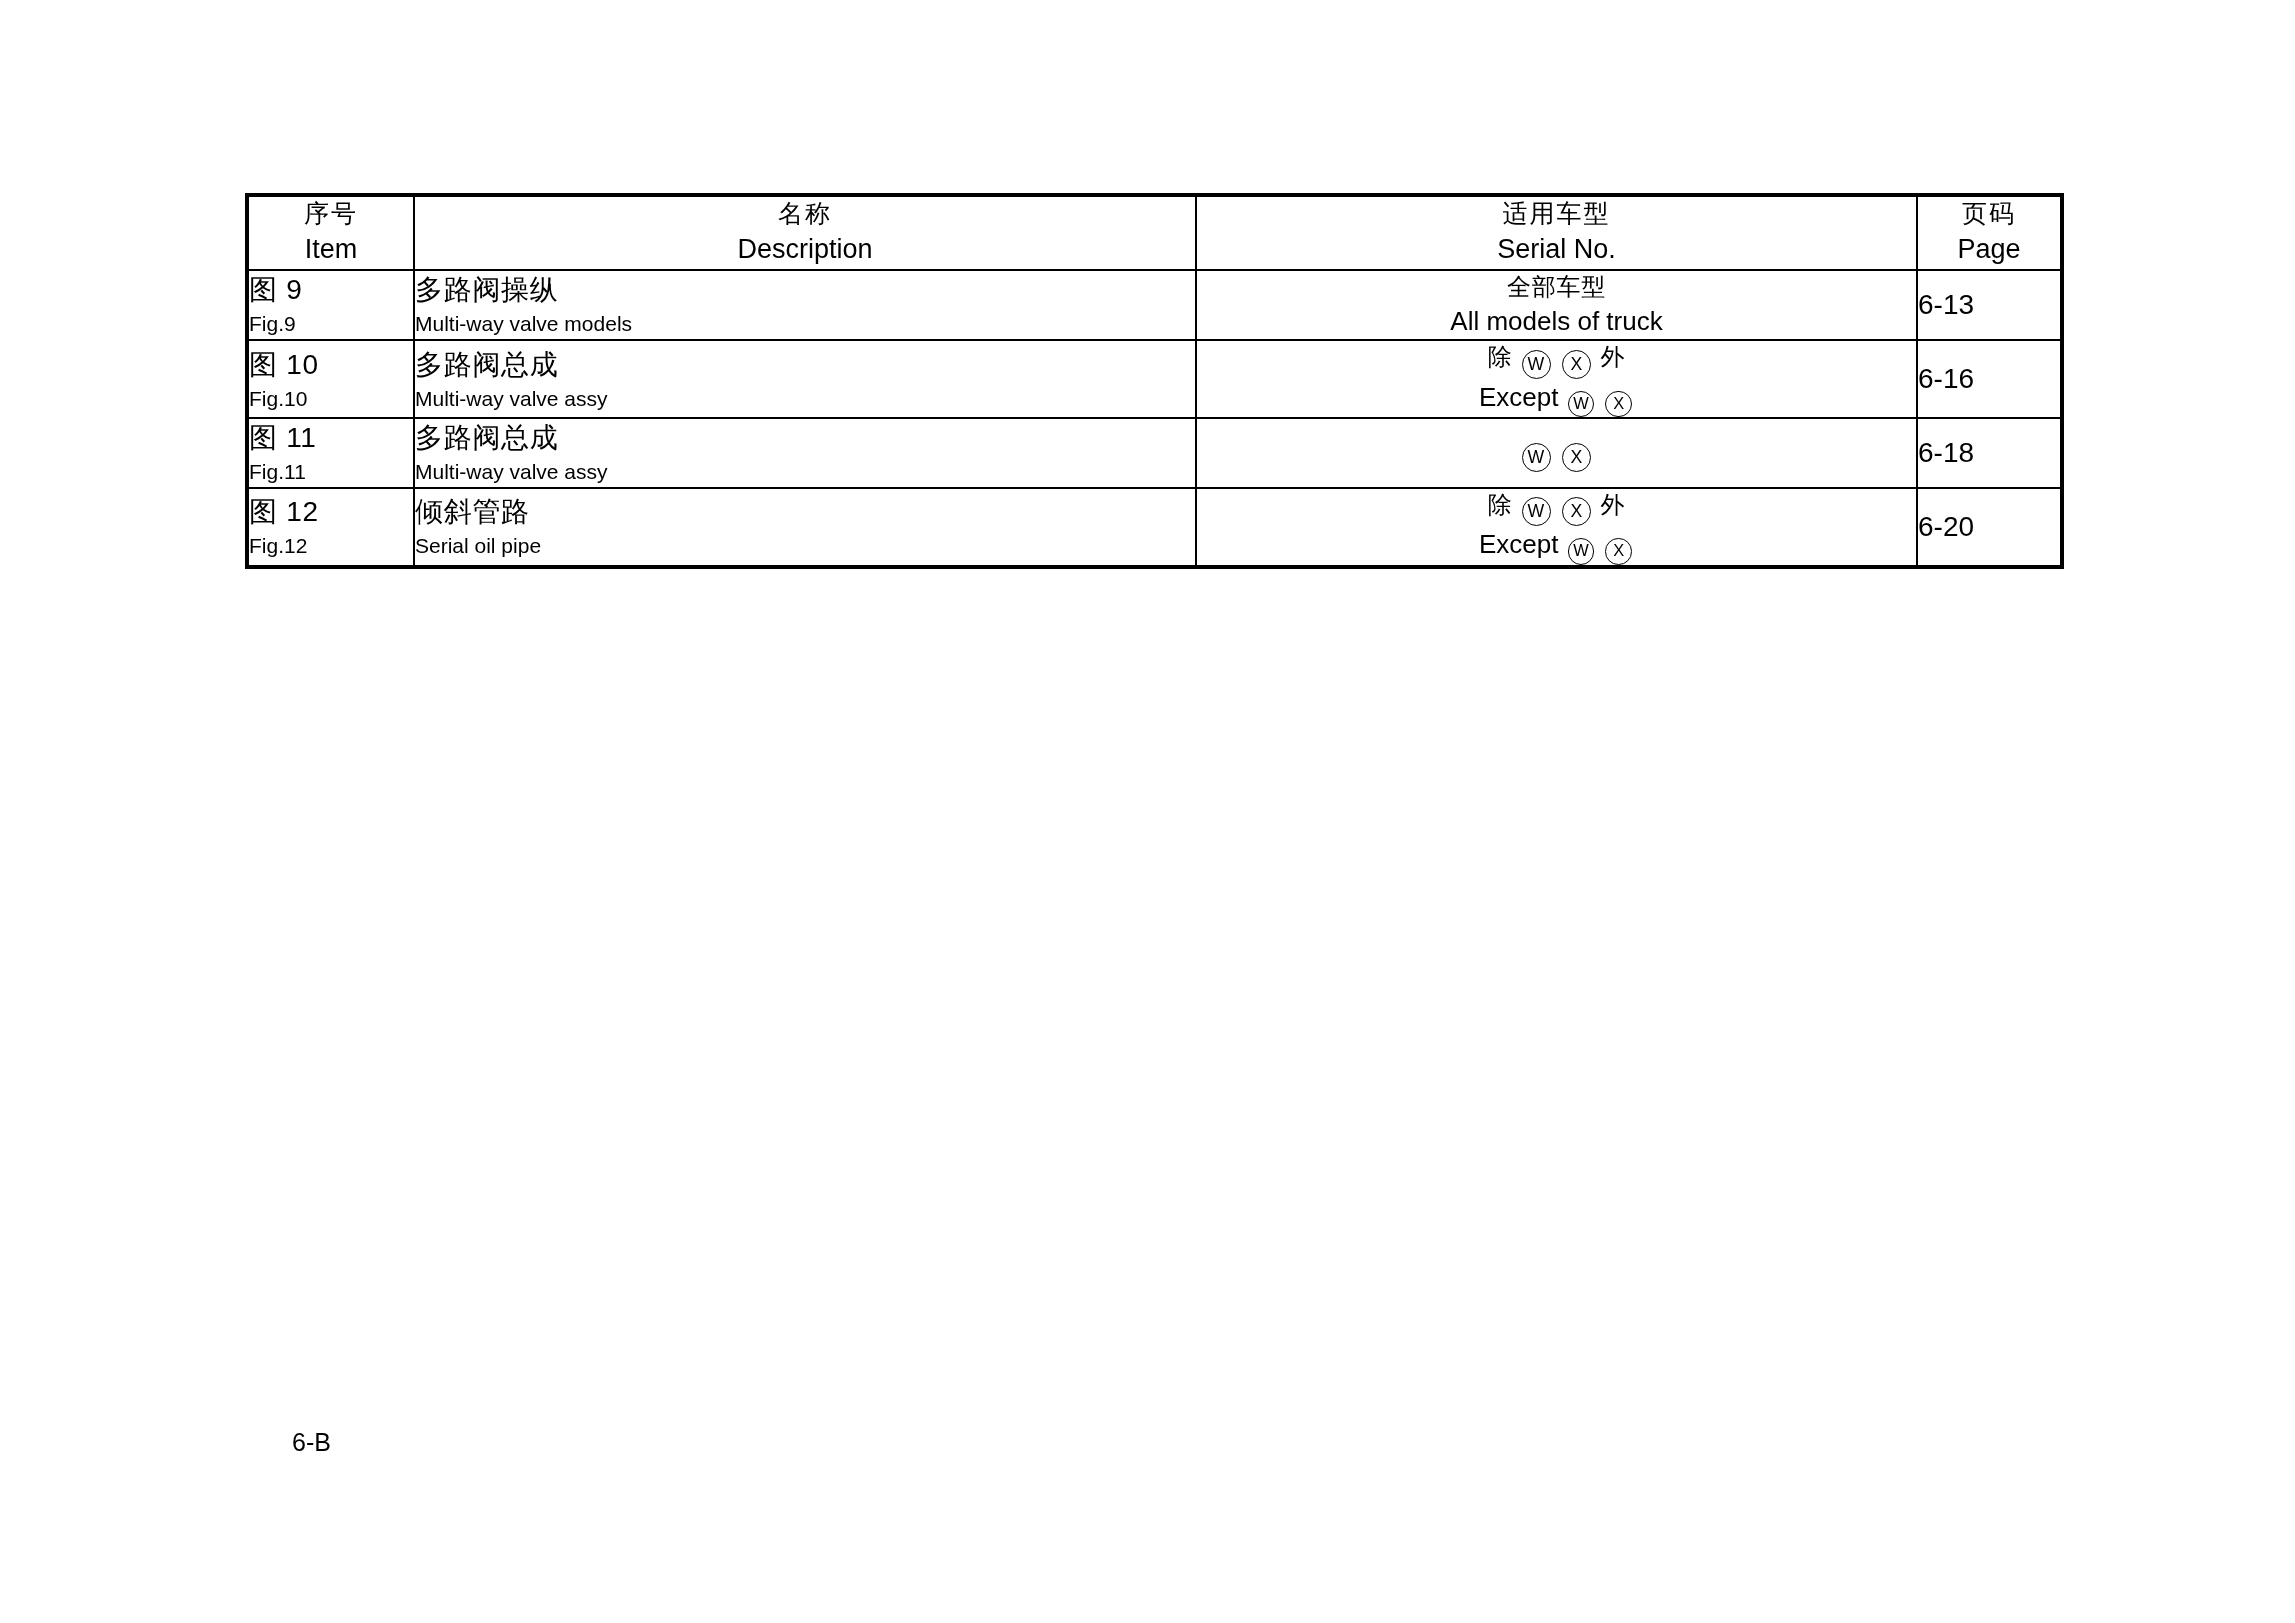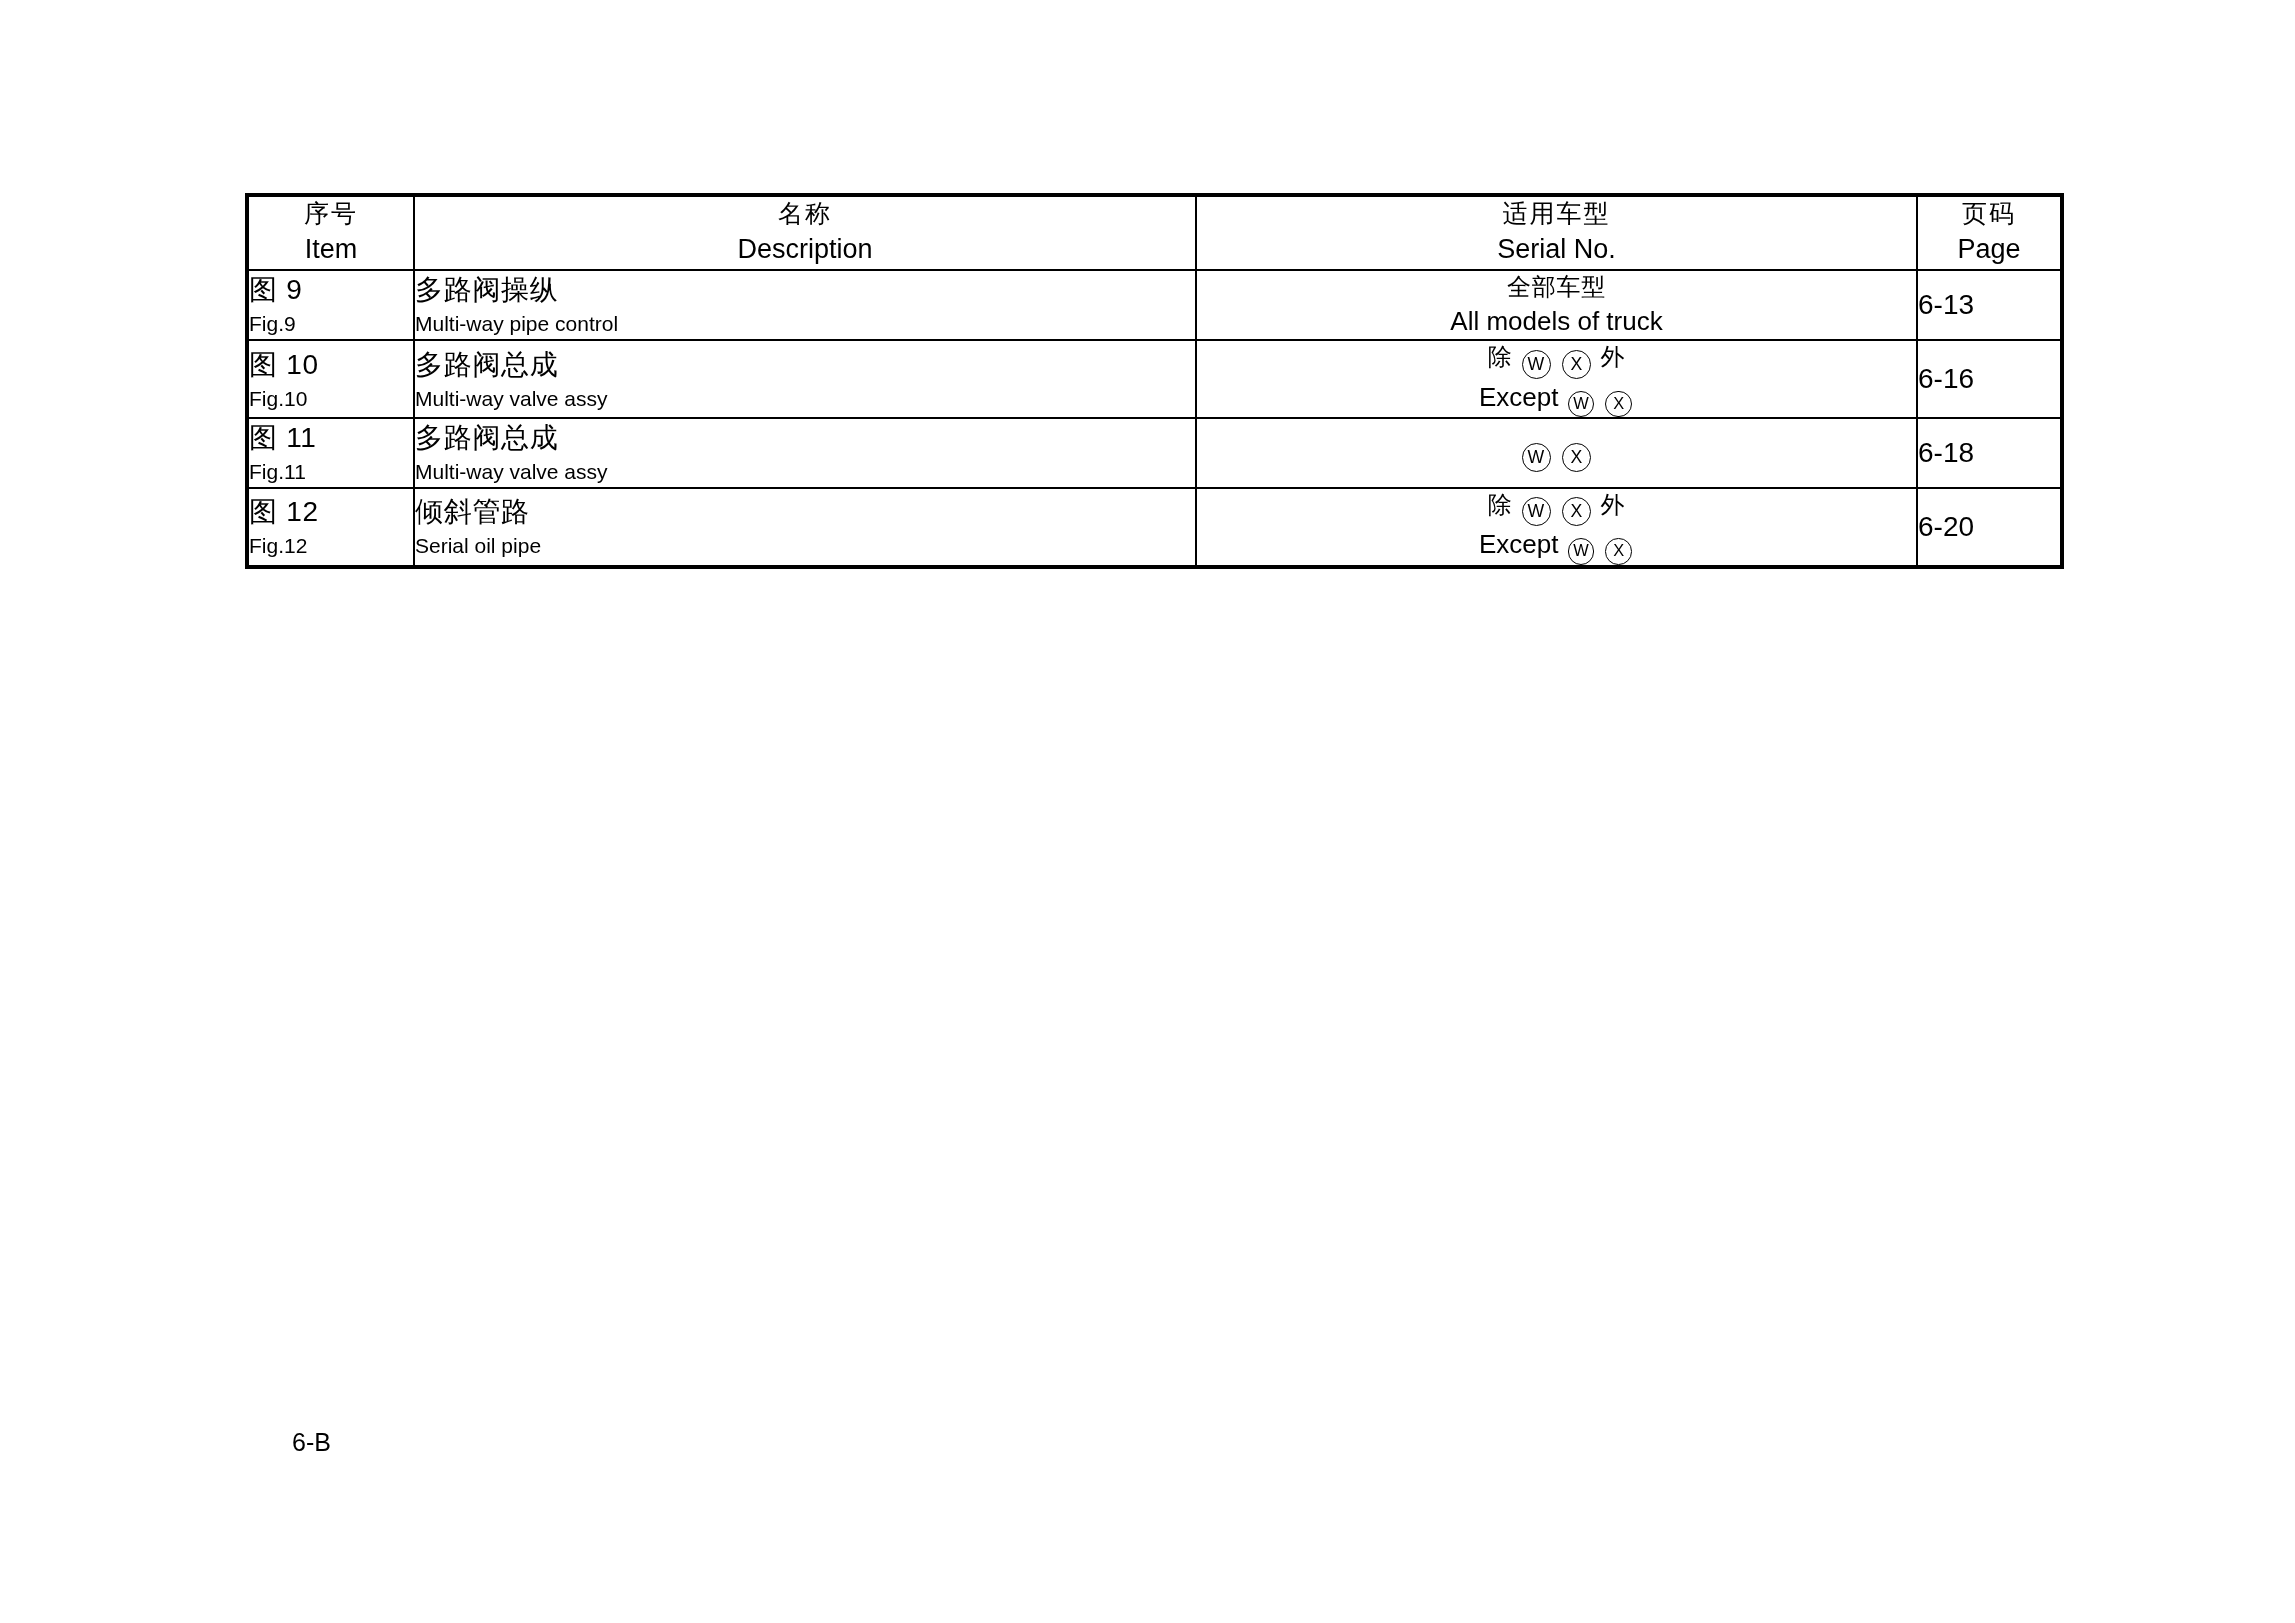--- a/index.html
+++ b/index.html
@@ -153,21 +153,21 @@
     </thead>
     <tbody>
 
       <tr>
         <td class="cell-pad">
           <div class="cell-cn">图 9</div>
           <div class="cell-en">Fig.9</div>
         </td>
         <td class="cell-pad">
           <div class="cell-cn">多路阀操纵</div>
-          <div class="cell-en">Multi-way pipe control</div>
+          <div class="cell-en">Multi-way valve models</div>
         </td>
         <td class="serial-cell">
           <div class="serial-cn">
             <span>全部车型</span>
           </div>
           <div class="serial-en">
             <span>All models of truck</span>
           </div>
         </td>
         <td class="page-cell">6-13</td>

